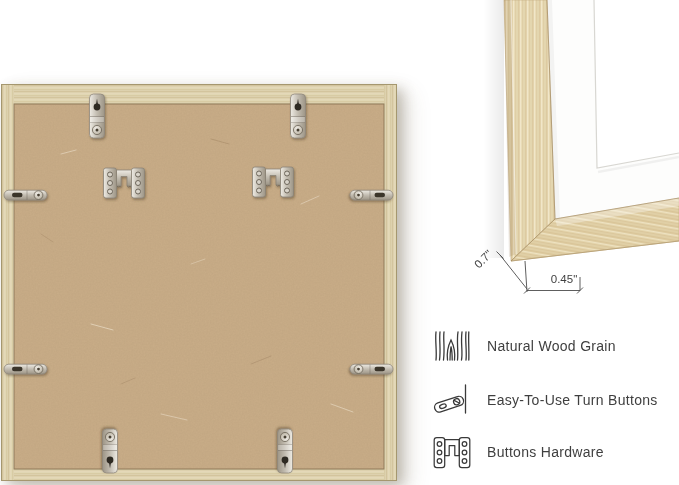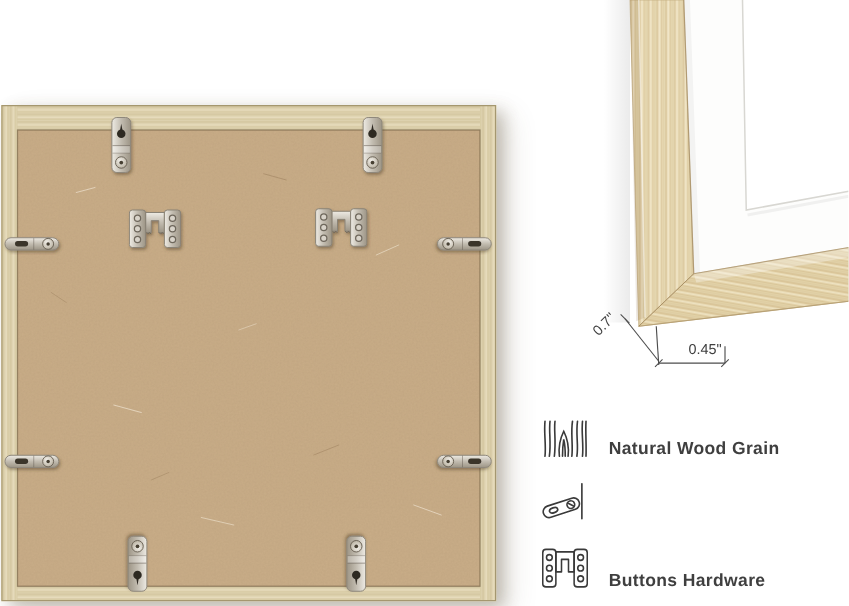--- a/index.html
+++ b/index.html
@@ -3,21 +3,21 @@
 <meta charset="utf-8">
 <style>
   html,body{margin:0;padding:0;background:#fff;}
   .stage{position:relative;width:679px;height:485px;background:#ffffff;overflow:hidden;
          font-family:"Liberation Sans",sans-serif;}
   .back-frame{position:absolute;left:1px;top:84px;width:396px;height:397px;background:#ddd1ae;
               box-shadow:6px 5px 12px rgba(90,75,50,.30), 12px 9px 22px rgba(90,75,50,.14);}
   .back-frame svg{display:block}
   .corner-detail{position:absolute;left:440px;top:0;width:239px;height:312px;}
   .features{position:absolute;left:433px;top:326px;width:246px;}
-  .feature-row{position:absolute;left:0;height:40px;display:flex;align-items:flex-end;font-weight:bold;}
+  .feature-row{position:absolute;left:0;height:40px;display:flex;align-items:center;}
   .feature-row .ic{width:42px;display:flex;align-items:center;justify-content:flex-start;flex:0 0 42px;}
   .feature-label{margin-left:12px;font-size:14px;color:#3f3f3f;letter-spacing:.3px;white-space:nowrap;}
   .r1{top:0}.r2{top:54px}.r3{top:106px}
 </style>
 </head>
 <body>
 
 <div class="stage">
 
   <div class="back-frame">
@@ -229,20 +229,21 @@
         <svg width="40" height="36" viewBox="0 0 40 36" fill="none" stroke="#3a3a3a" stroke-width="1.3" stroke-linecap="round">
           <line x1="32.5" y1="3" x2="32.5" y2="31"></line>
           <g transform="rotate(-18 16 22)">
             <rect x="1" y="17.5" width="30" height="9.4" rx="4.7"></rect>
             <ellipse cx="9.5" cy="22.2" rx="3.4" ry="2"></ellipse>
             <circle cx="24" cy="22.2" r="3.1"></circle>
             <line x1="22" y1="20.2" x2="26" y2="24.2"></line>
           </g>
         </svg>
       </span>
+      <span class="feature-label">Easy-To-Use Turn Buttons</span>
     </div>
 
     <div class="feature-row r3">
       <span class="ic">
         <svg width="38" height="35" viewBox="0 0 38 35" fill="none" stroke="#3a3a3a" stroke-width="1.25" stroke-linejoin="round">
           <path d="M11.7,4.5 H26.3 V20.5 H21.8 V10.5 H16.2 V20.5 H11.7 Z"></path>
           <rect x="1.2" y="2.5" width="10.5" height="30" rx="2.6"></rect>
           <rect x="26.3" y="2.5" width="10.5" height="30" rx="2.6"></rect>
           <circle cx="6.5" cy="9" r="2.3"></circle>
             <circle cx="6.5" cy="17.5" r="2.3"></circle>

